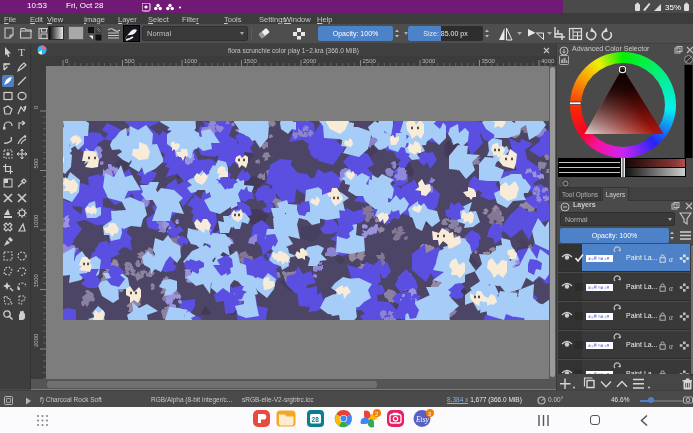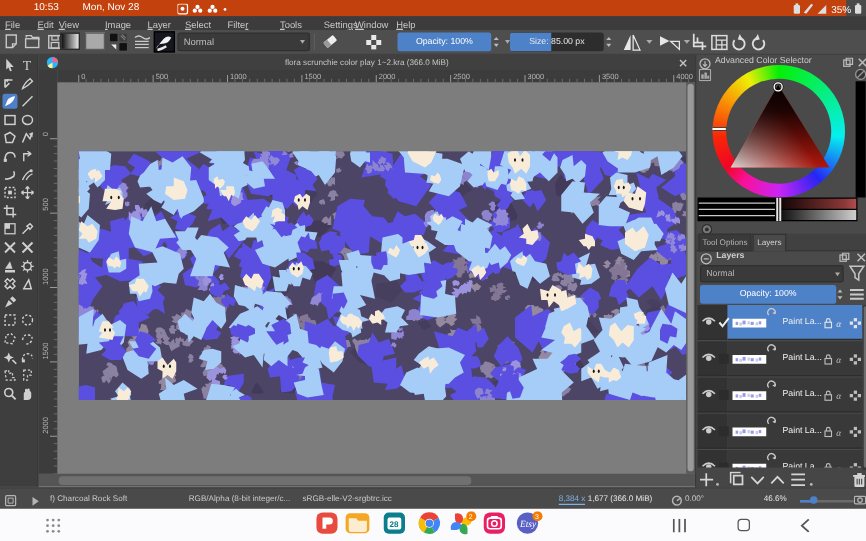--- a/index.html
+++ b/index.html
@@ -1,19 +1,19 @@
 <!DOCTYPE html>
 <html><head><meta charset="utf-8">
 <style>
 *{margin:0;padding:0;box-sizing:border-box}
 html,body{width:693px;height:433px;overflow:hidden;background:#4a4a4a;font-family:"Liberation Sans",sans-serif}
 .abs{position:absolute}
 #stage{position:relative;width:693px;height:433px}
 
-#sbar{left:0;top:0;width:677px;height:13px;background:#c2410c;color:#fff}
+#sbar{left:0;top:0;width:563px;height:13px;background:#701a75;color:#fff}
 
 #menubar{left:0;top:13px;width:693px;height:11px;background:#3c3c3c;color:#c8c8c8;font-size:7.5px}
 #menubar span{position:absolute;top:2px}
 #menubar u{text-decoration:underline}
 
 #toolbar{left:0;top:24px;width:693px;height:20px;background:#4e4e4e;border-bottom:1px solid #404040}
 
 #toolbox{left:0;top:44px;width:31px;height:345px;background:#3e3e3e;border-right:1px solid #333}
 
 #subwin{left:31px;top:44px;width:525px;height:346px;background:#7d7d7d}
@@ -29,21 +29,21 @@
 #docker{left:556px;top:44px;width:137px;height:347px;background:#4a4a4a;border-left:1px solid #3a3a3a}
 
 #kstatus{left:0;top:390px;width:693px;height:17px;background:#4a4a4a;color:#c9c9c9;font-size:6.5px;border-top:1px solid #414141}
 
 #taskbar{left:0;top:407px;width:693px;height:26px;background:#fbfbfd}
 </style></head>
 <body>
 <div id="stage">
 <div class="abs" id="sbar">
 <div class="abs" style="left:27px;top:1px;font-size:8px;color:#fff">10:53</div>
-<div class="abs" style="left:66px;top:1px;font-size:8px;color:#fff">Mon, Nov 28</div>
+<div class="abs" style="left:66px;top:1px;font-size:8px;color:#fff">Fri, Oct 28</div>
 <svg class="abs" style="left:142px;top:3px" width="50" height="9" viewBox="0 0 50 9">
  <rect x="0" y="0" width="8" height="8" rx="1.5" fill="none" stroke="#fff" stroke-width="1"></rect>
  <circle cx="4" cy="4" r="1.6" fill="#fff"></circle>
  <g fill="#fff">
           <circle cx="16" cy="2.5" r="1.7"></circle>
           <circle cx="13.8" cy="5.5" r="1.7"></circle>
           <circle cx="18.2" cy="5.5" r="1.7"></circle>
         </g>
  <g fill="#fff">
           <circle cx="28" cy="2.5" r="1.7"></circle>

